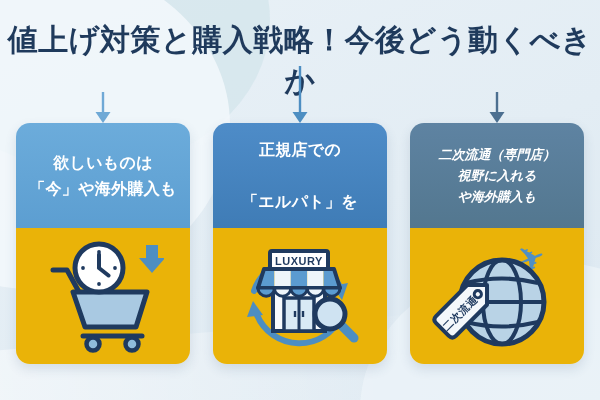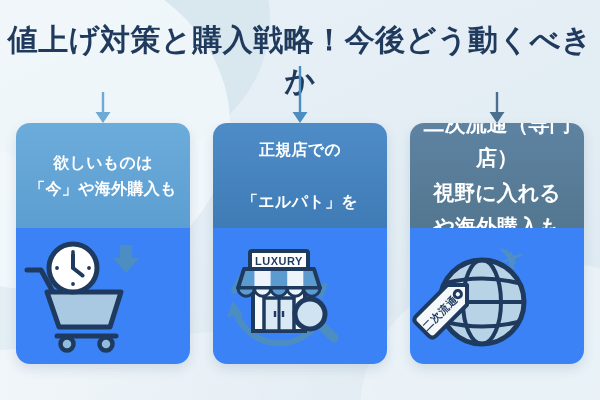--- a/index.html
+++ b/index.html
@@ -42,25 +42,25 @@
 
   .card-header {
     height:105px; flex:0 0 105px;
     display:flex; flex-direction:column; justify-content:center; align-items:center;
     color:#fff; font-weight:bold; text-align:center;
   }
   .card-1 .card-header { background:linear-gradient(180deg,#6cacdb,#5c9ed1); }
   .card-2 .card-header { background:linear-gradient(180deg,#4e8cc8,#3f7cb6);gap:26px; }
   .card-3 .card-header { background:linear-gradient(180deg,#5e83a2,#53778f); }
   .hline { font-size:16px; line-height:1.62; letter-spacing:.3px; }
-  .card-3 .hline { font-size:21px; letter-spacing:0; }
+  .card-3 .hline { font-size:13px; letter-spacing:0;font-style:italic; }
 
   .card-body {
-    flex:1; background:#3b82f6;
-    display:flex; align-items:center; justify-content:flex-start;
+    flex:1; background:#eab308;
+    display:flex; align-items:center; justify-content:center;
   }
 </style>
 </head>
 <body>
 
 <div class="bg-blob-tl"></div>
 <div class="bg-crescent"></div>
 <div class="bg-band"></div>
 <div class="bg-corner-br"></div>
 

